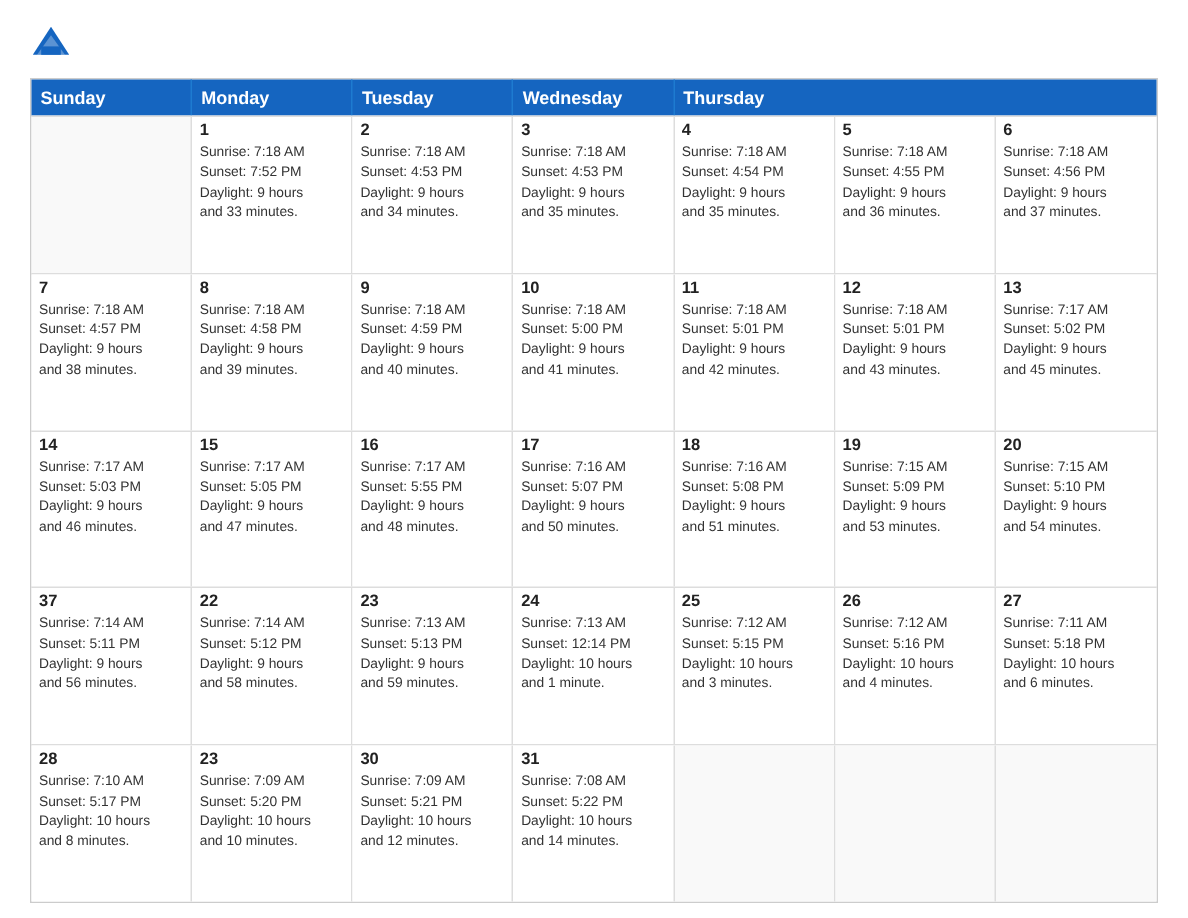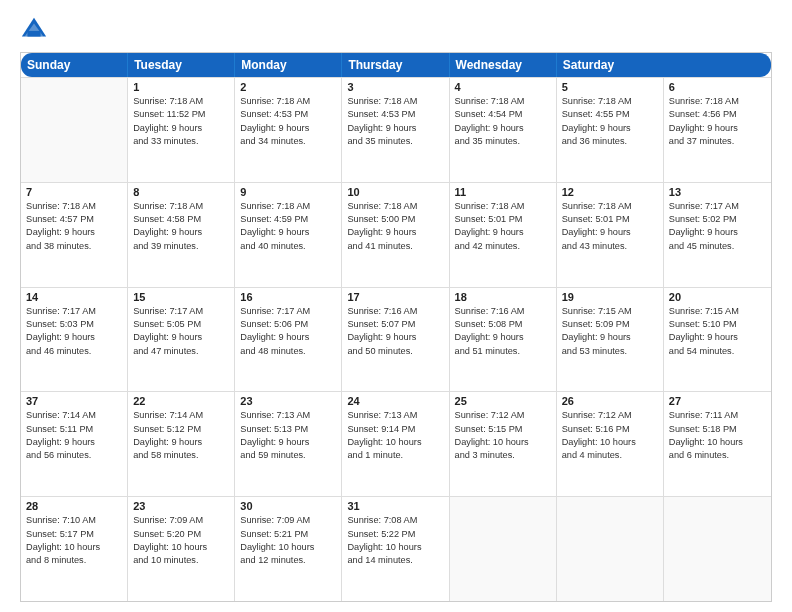--- a/index.html
+++ b/index.html
@@ -62,21 +62,20 @@
     .calendar {
       flex: 1;
       display: flex;
       flex-direction: column;
       border: 1px solid #ccc;
     }
     .cal-header {
       display: grid;
       grid-template-columns: repeat(7, 1fr);
       background: #1565c0;
-      border-radius: 11px;
     }
     .cal-header-cell {
       color: #fff;
       font-size: 12px;
       font-weight: bold;
       padding: 5px 6px;
       border-right: 1px solid #1e7bd0;
     }
     .cal-header-cell:last-child { border-right: none; }
     .cal-body {
@@ -130,33 +129,32 @@
     </div>
     <div class="title-block">
       <div class="main-title"></div>
       <div class="subtitle"></div>
     </div>
   </div>
 
   <div class="calendar">
     <div class="cal-header" id="cal-header">
         <div class="cal-header-cell">Sunday</div>
+        <div class="cal-header-cell">Monday</div>
         <div class="cal-header-cell">Tuesday</div>
-        <div class="cal-header-cell">Monday</div>
+        <div class="cal-header-cell">Wednesday</div>
         <div class="cal-header-cell">Thursday</div>
-        <div class="cal-header-cell">Wednesday</div>
-        <div class="cal-header-cell">Saturday</div>
       </div>
     <div class="cal-body" id="cal-body">
         <div class="cal-row">
           <div class="cal-cell empty"></div>
           <div class="cal-cell">
             <div class="day-num">1</div>
             <div class="cell-line">Sunrise: 7:18 AM</div>
-            <div class="cell-line">Sunset: 11:52 PM</div>
+            <div class="cell-line">Sunset: 7:52 PM</div>
             <div class="cell-line">Daylight: 9 hours</div>
             <div class="cell-line">and 33 minutes.</div>
           </div>
           <div class="cal-cell">
             <div class="day-num">2</div>
             <div class="cell-line">Sunrise: 7:18 AM</div>
             <div class="cell-line">Sunset: 4:53 PM</div>
             <div class="cell-line">Daylight: 9 hours</div>
             <div class="cell-line">and 34 minutes.</div>
           </div>
@@ -251,21 +249,21 @@
           <div class="cal-cell">
             <div class="day-num">15</div>
             <div class="cell-line">Sunrise: 7:17 AM</div>
             <div class="cell-line">Sunset: 5:05 PM</div>
             <div class="cell-line">Daylight: 9 hours</div>
             <div class="cell-line">and 47 minutes.</div>
           </div>
           <div class="cal-cell">
             <div class="day-num">16</div>
             <div class="cell-line">Sunrise: 7:17 AM</div>
-            <div class="cell-line">Sunset: 5:06 PM</div>
+            <div class="cell-line">Sunset: 5:55 PM</div>
             <div class="cell-line">Daylight: 9 hours</div>
             <div class="cell-line">and 48 minutes.</div>
           </div>
           <div class="cal-cell">
             <div class="day-num">17</div>
             <div class="cell-line">Sunrise: 7:16 AM</div>
             <div class="cell-line">Sunset: 5:07 PM</div>
             <div class="cell-line">Daylight: 9 hours</div>
             <div class="cell-line">and 50 minutes.</div>
           </div>
@@ -309,21 +307,21 @@
           <div class="cal-cell">
             <div class="day-num">23</div>
             <div class="cell-line">Sunrise: 7:13 AM</div>
             <div class="cell-line">Sunset: 5:13 PM</div>
             <div class="cell-line">Daylight: 9 hours</div>
             <div class="cell-line">and 59 minutes.</div>
           </div>
           <div class="cal-cell">
             <div class="day-num">24</div>
             <div class="cell-line">Sunrise: 7:13 AM</div>
-            <div class="cell-line">Sunset: 9:14 PM</div>
+            <div class="cell-line">Sunset: 12:14 PM</div>
             <div class="cell-line">Daylight: 10 hours</div>
             <div class="cell-line">and 1 minute.</div>
           </div>
           <div class="cal-cell">
             <div class="day-num">25</div>
             <div class="cell-line">Sunrise: 7:12 AM</div>
             <div class="cell-line">Sunset: 5:15 PM</div>
             <div class="cell-line">Daylight: 10 hours</div>
             <div class="cell-line">and 3 minutes.</div>
           </div>

